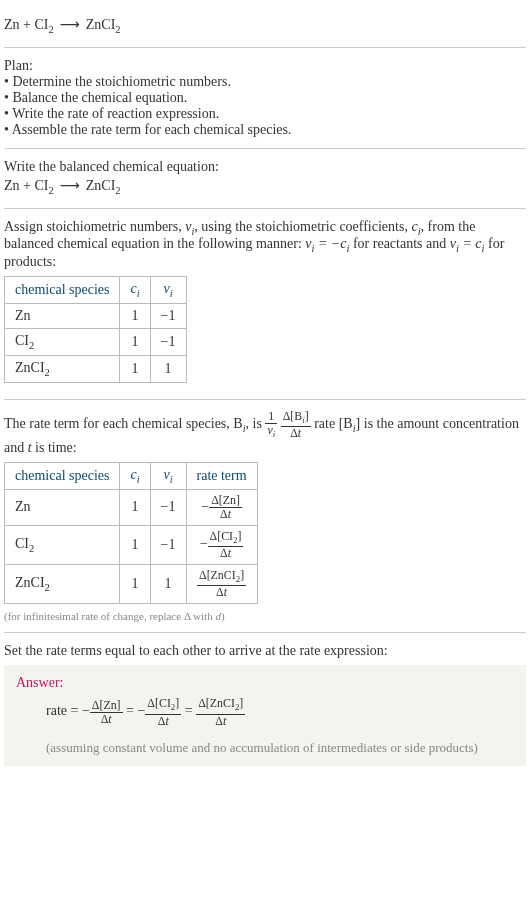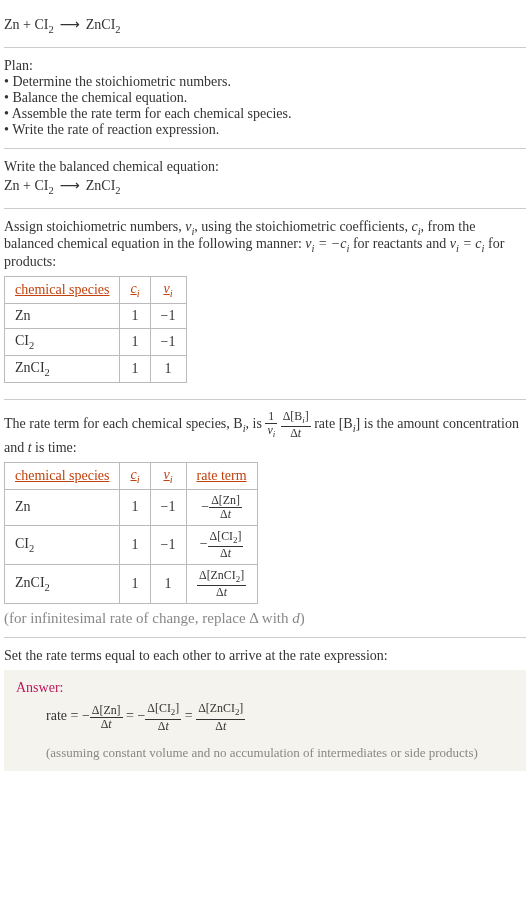--- a/index.html
+++ b/index.html
@@ -31,22 +31,21 @@
       border-collapse: collapse;
       margin: 6px 0;
     }
     th, td {
       border: 1px solid #bbb;
       padding: 4px 10px;
       text-align: left;
       font-weight: normal;
     }
     th {
-      color: #c2410c;
-      text-decoration: underline;
+      color: #0c4a6e;
     }
     .center {
       text-align: center;
     }
     sub {
       font-size: 0.75em;
       vertical-align: sub;
     }
     .frac {
       display: inline-block;
@@ -58,21 +57,21 @@
     .frac .num {
       display: block;
       border-bottom: 1px solid #333;
       padding: 0 2px;
     }
     .frac .den {
       display: block;
       padding: 0 2px;
     }
     .smallnote {
-      font-size: 15px;
+      font-size: 11px;
       color: #888;
     }
     .answer-box {
       background: #f5f3ee;
       padding: 10px 12px;
       margin-top: 6px;
     }
     .answer-label {
       color: #be185d;
       margin-bottom: 6px;
@@ -101,22 +100,22 @@
     Zn + CI<sub>2</sub><span class="arrow">⟶</span>ZnCI<sub>2</sub>
   </div>
 </div>
 
 <hr>
 
 <div class="section">
   <div>Plan:</div>
   <div>• <span>Determine the stoichiometric numbers.</span></div>
   <div>• <span>Balance the chemical equation.</span></div>
+  <div>• <span>Write the rate of reaction expression.</span></div>
   <div>• <span>Assemble the rate term for each chemical species.</span></div>
-  <div>• <span>Write the rate of reaction expression.</span></div>
 </div>
 
 <hr>
 
 <div class="section">
   <div>Write the balanced chemical equation:</div>
   <div class="eqline">
     Zn + CI<sub>2</sub><span class="arrow">⟶</span>ZnCI<sub>2</sub>
   </div>
 </div>

